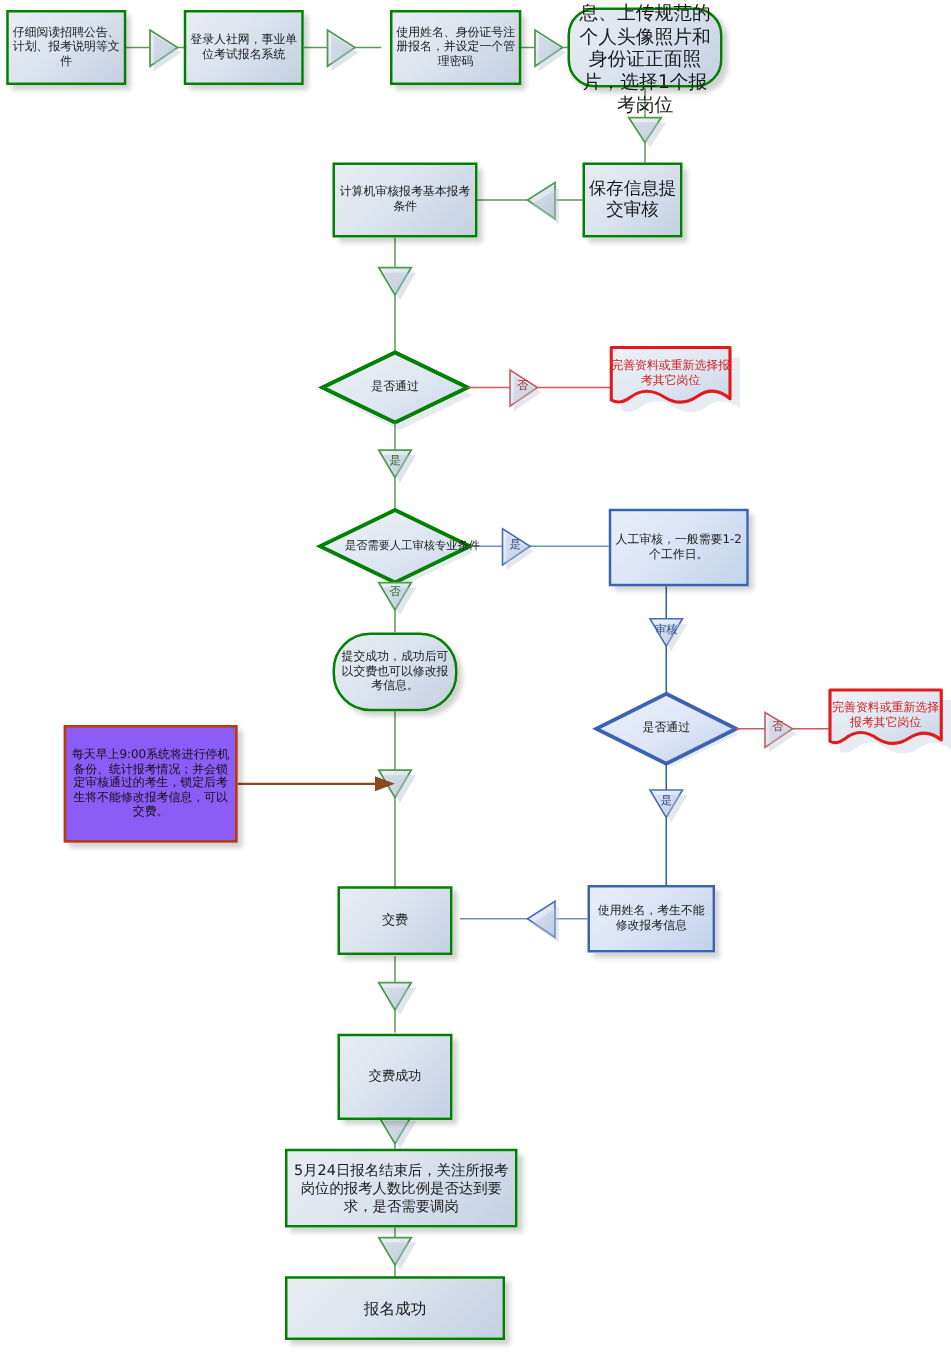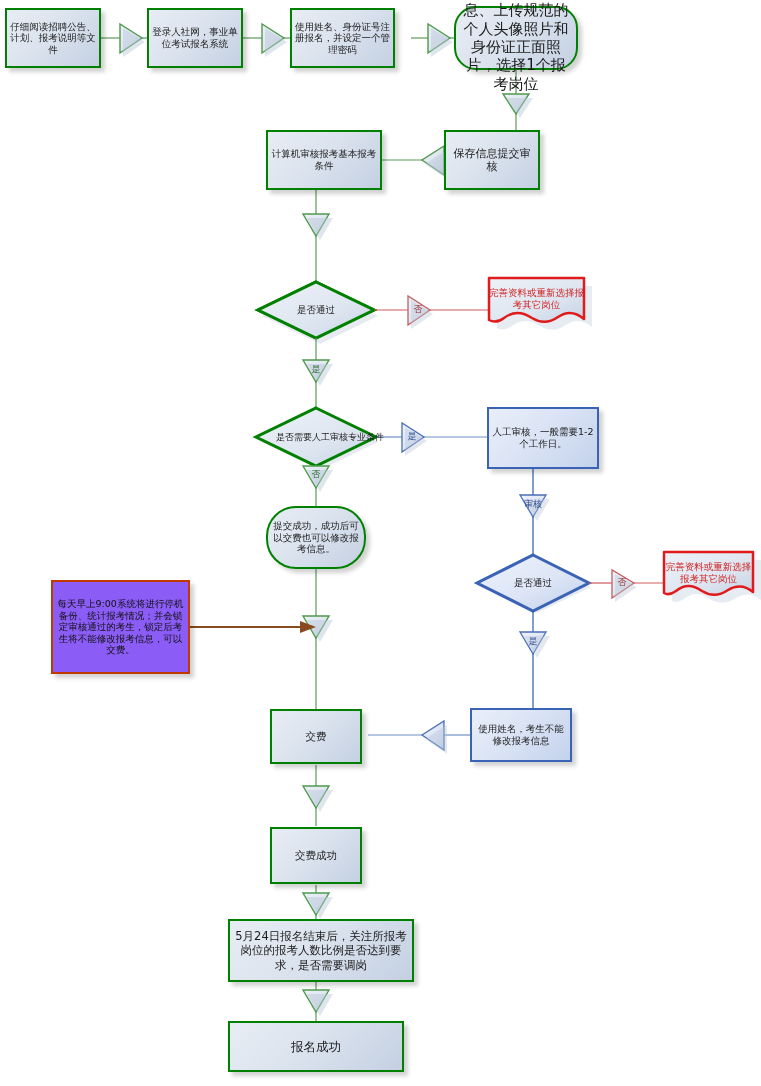--- a/index.html
+++ b/index.html
@@ -210,29 +210,29 @@
   </svg>
 
   <div class="node box-green" style="left:5px;top:8px;width:96px;height:60px;font-size:9.5px;">
     <span class="txt">仔细阅读招聘公告、计划、报考说明等文件</span>
   </div>
 
   <div class="node box-green" style="left:147px;top:8px;width:96px;height:60px;font-size:9.5px;">
     <span class="txt">登录人社网，事业单位考试报名系统</span>
   </div>
 
-  <div class="node box-green" style="left:290px;top:8px;width:105px;height:60px;font-size:9.5px;">
+  <div class="node box-green" style="left:312px;top:8px;width:105px;height:60px;font-size:9.5px;">
     <span class="txt">使用姓名、身份证号注册报名，并设定一个管理密码</span>
   </div>
 
   <div class="node box-green" style="left:454px;top:6px;width:124px;height:64px;font-size:15px;border-radius:22px;">
     <span class="txt">如实填写报考信息、上传规范的个人头像照片和身份证正面照片，选择1个报考岗位</span>
   </div>
 
-  <div class="node box-green" style="left:444px;top:130px;width:96px;height:60px;font-size:11px;">
+  <div class="node box-green" style="left:466px;top:130px;width:80px;height:60px;font-size:14px;">
     <span class="txt">保存信息提交审核</span>
   </div>
 
   <div class="node box-green" style="left:266px;top:130px;width:116px;height:60px;font-size:9.5px;">
     <span class="txt">计算机审核报考基本报考条件</span>
   </div>
 
   <div class="diamond" style="left:258px;top:282px;width:116px;height:56px;">
     <span class="dlabel">是否通过</span>
   </div>
@@ -266,21 +266,21 @@
   </div>
 
   <div class="node box-orange" style="left:51px;top:580px;width:139px;height:94px;font-size:9.5px;">
     <span class="txt">每天早上9:00系统将进行停机备份、统计报考情况；并会锁定审核通过的考生，锁定后考生将不能修改报考信息，可以交费。</span>
   </div>
 
   <div class="node box-green" style="left:270px;top:709px;width:92px;height:55px;font-size:10.5px;">
     <span class="txt">交费</span>
   </div>
 
-  <div class="node box-green" style="left:270px;top:827px;width:92px;height:57px;font-size:10.5px;">
+  <div class="node box-green" style="left:270px;top:827px;width:92px;height:69px;font-size:10.5px;">
     <span class="txt">交费成功</span>
   </div>
 
   <div class="node box-green" style="left:228px;top:919px;width:186px;height:63px;font-size:11.5px;">
     <span class="txt">5月24日报名结束后，关注所报考岗位的报考人数比例是否达到要求，是否需要调岗</span>
   </div>
 
   <div class="node box-green" style="left:228px;top:1021px;width:176px;height:51px;font-size:12.5px;">
     <span class="txt">报名成功</span>
   </div>

